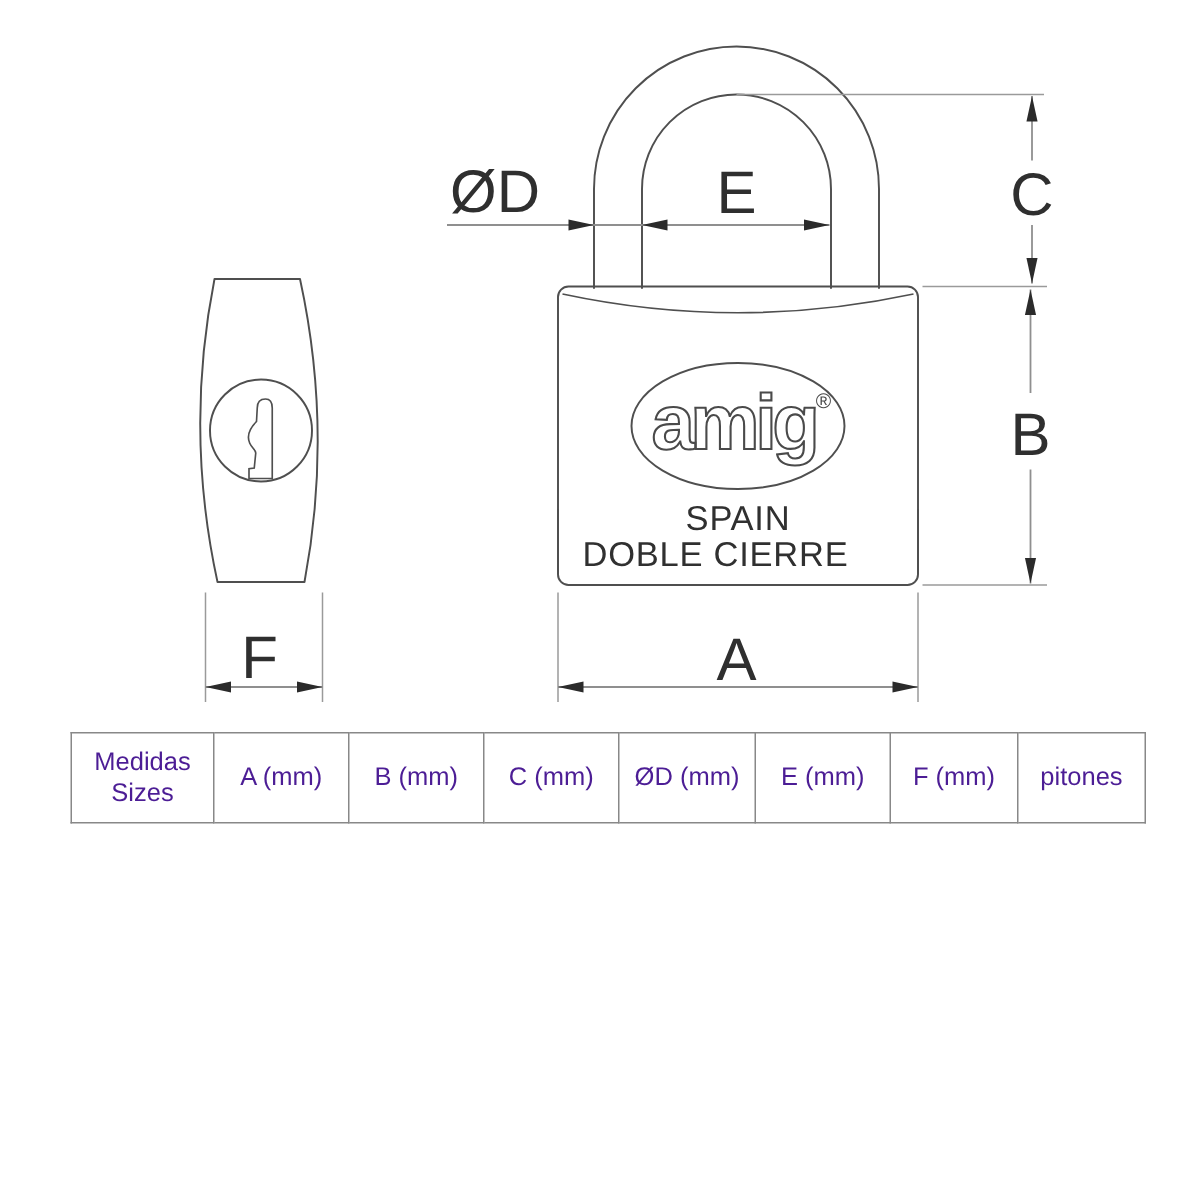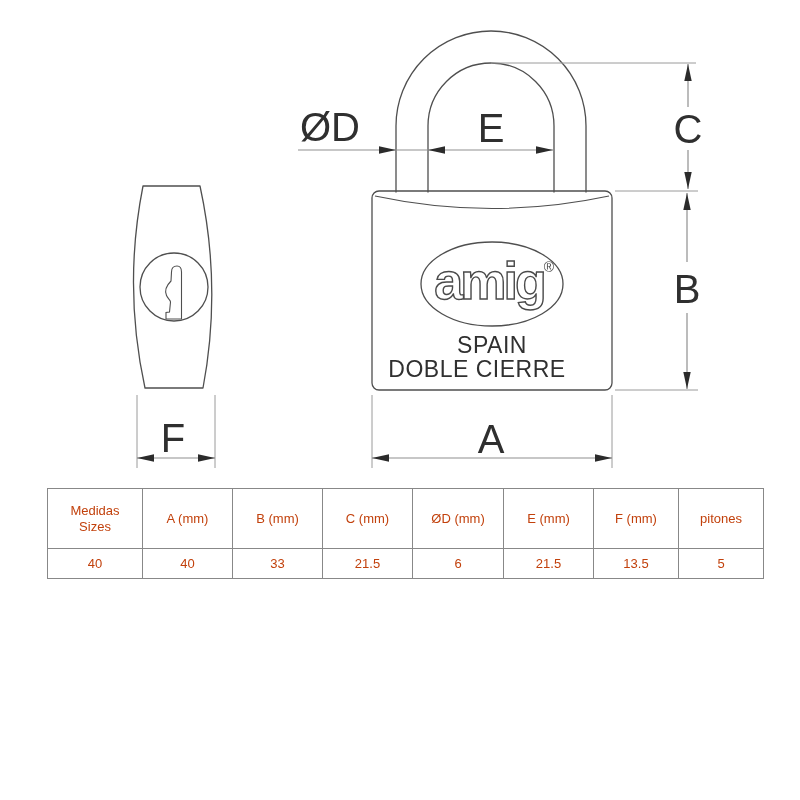--- a/index.html
+++ b/index.html
@@ -18,21 +18,21 @@
   .arrow   { fill:#2b2b2b; stroke:none; }
   .dim-label { font-size:40px; fill:#2f2f2f; text-anchor:middle; }
   .mark-label { font-size:23px; fill:#303030; text-anchor:middle; letter-spacing:0.5px; }
   .brand-text { font-size:52px; font-weight:bold; fill:#ffffff; stroke:#4a4a4a; stroke-width:1.4;
                 text-anchor:middle; letter-spacing:-3px; }
   .reg-mark { font-size:14px; fill:#4a4a4a; text-anchor:middle; }
 
   table.spec-table {
     position:absolute; left:47px; top:488px;
     border-collapse:collapse; table-layout:fixed;
-    font-size:13px; color:#c2410c;
+    font-size:17px; color:#4c1d95;
   }
   table.spec-table td {
     border:1px solid #888888;
     text-align:center; vertical-align:middle;
     padding:0; line-height:1.22;
   }
   tr.hdr-row td { height:59px; }
   tr.val-row td { height:29px; }
 </style>
 </head>
@@ -126,24 +126,14 @@
       <div>Sizes</div>
     </td>
     <td>A (mm)</td>
     <td>B (mm)</td>
     <td>C (mm)</td>
     <td>ØD (mm)</td>
     <td>E (mm)</td>
     <td>F (mm)</td>
     <td>pitones</td>
   </tr>
-  <tr class="val-row">
-    <td>40</td>
-    <td>40</td>
-    <td>33</td>
-    <td>21.5</td>
-    <td>6</td>
-    <td>21.5</td>
-    <td>13.5</td>
-    <td>5</td>
-  </tr>
 </tbody>
   </table>
 
 </body></html>

